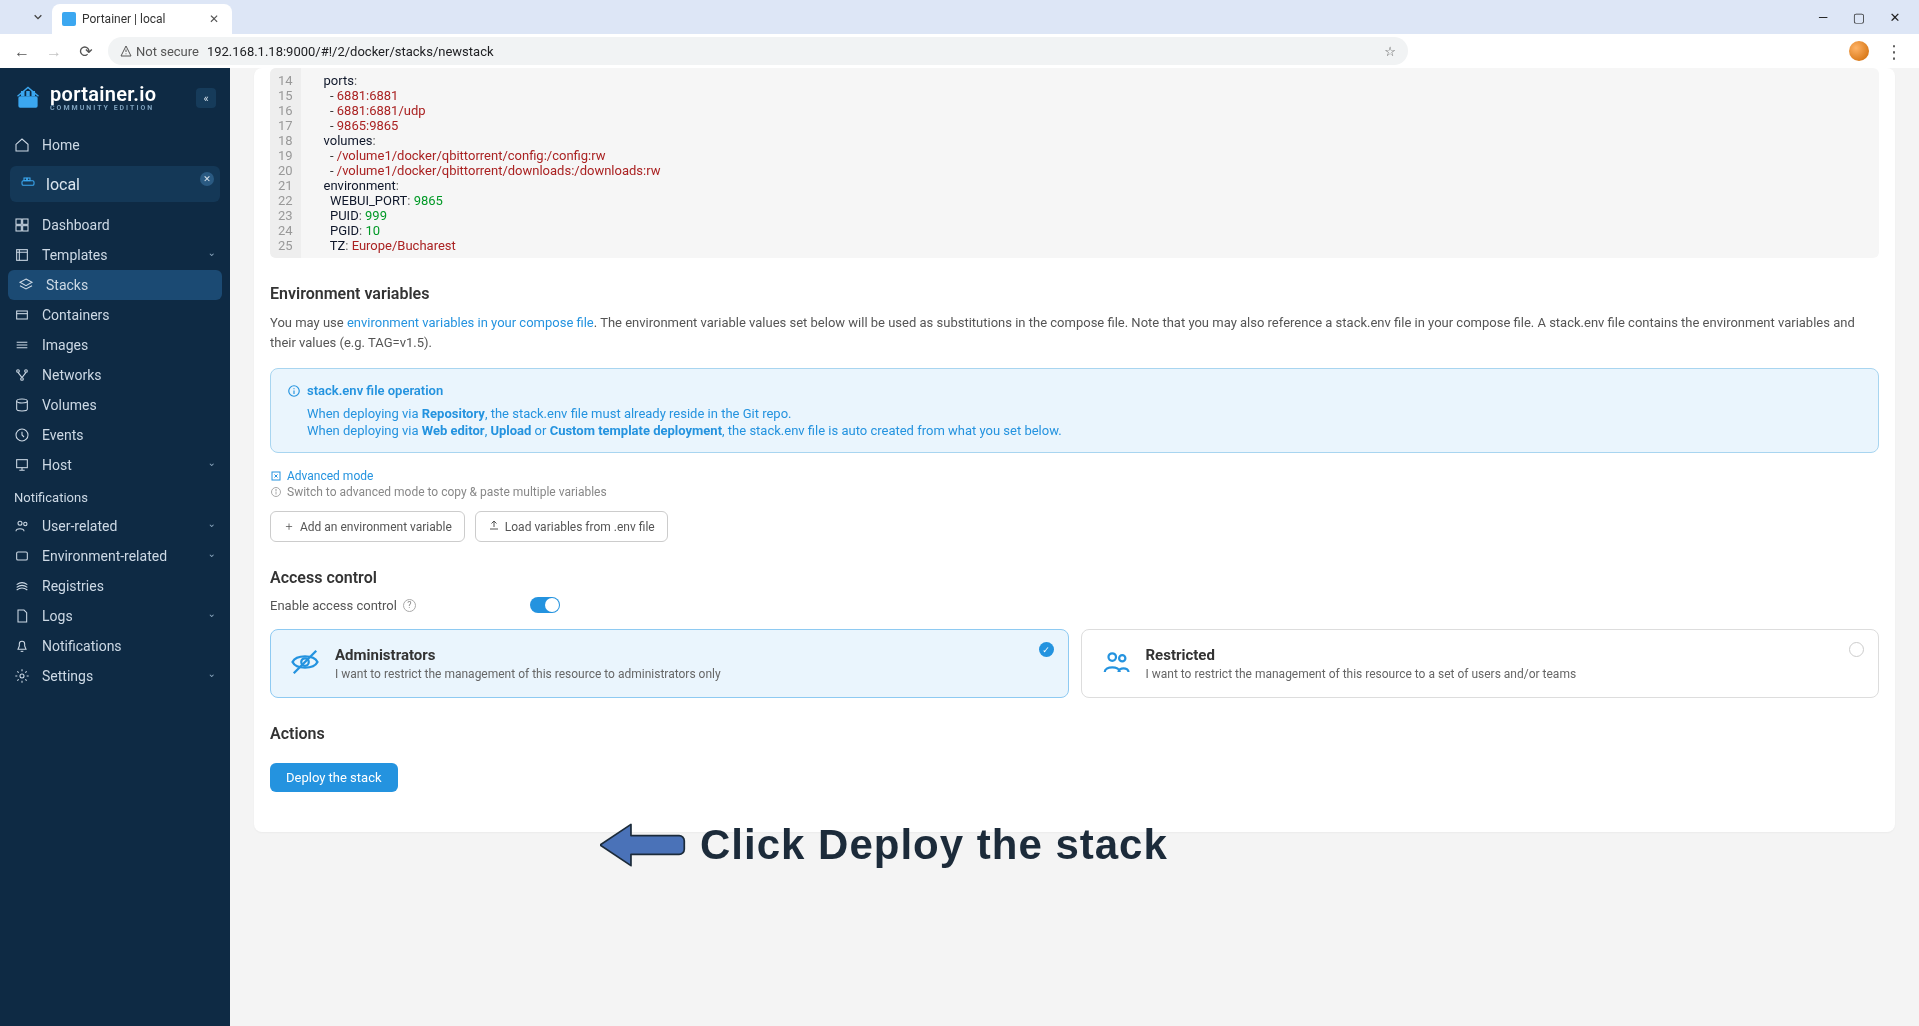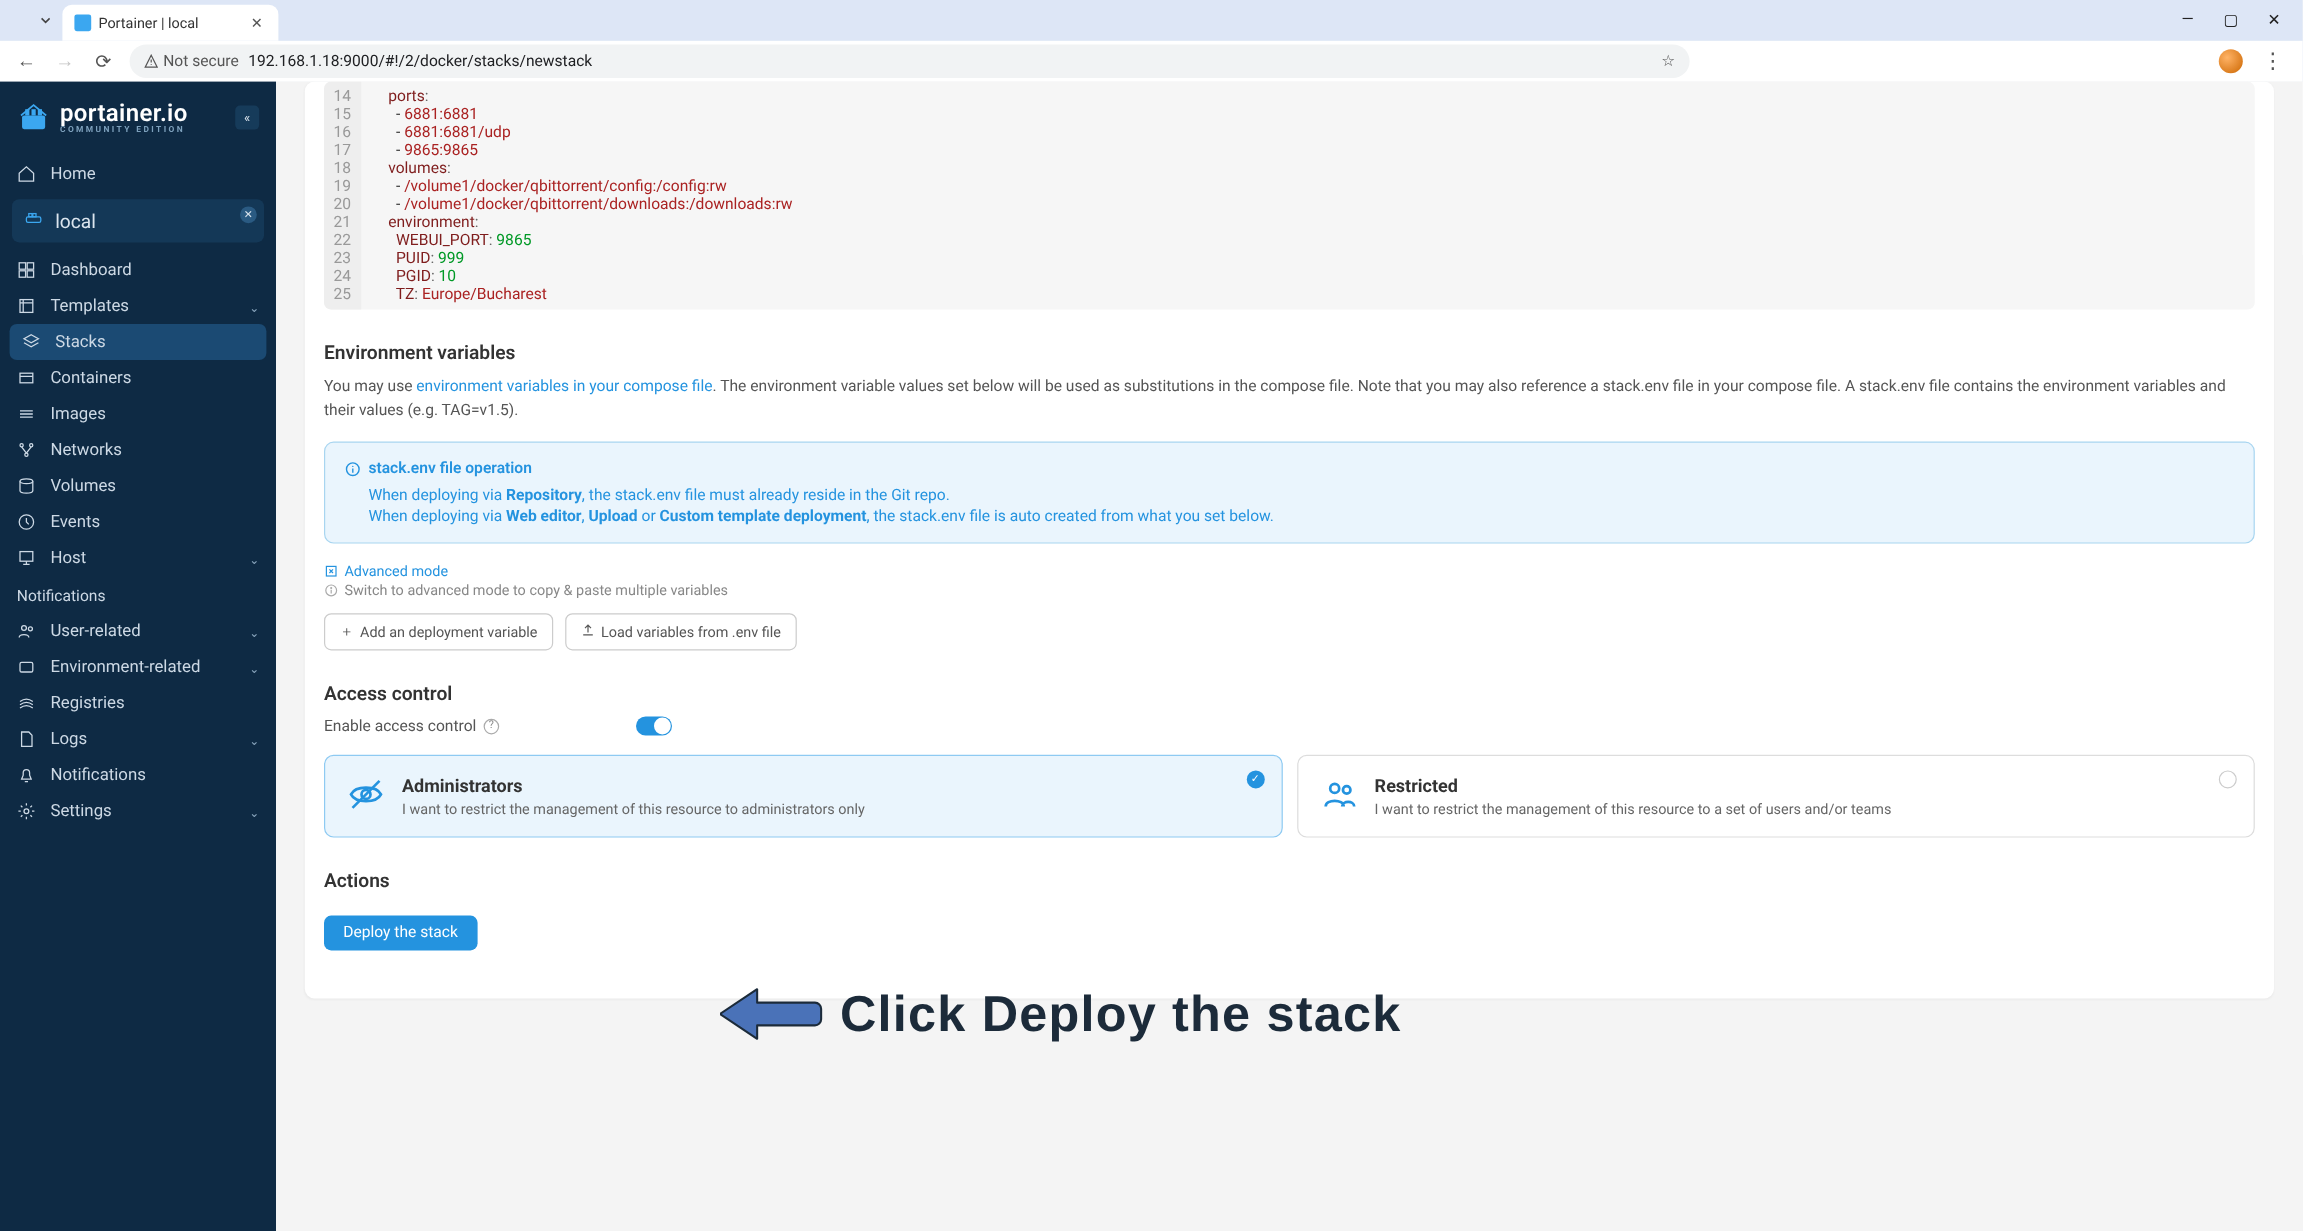--- a/index.html
+++ b/index.html
@@ -25,40 +25,40 @@
 .addr-bar .menu3dot { color:#555; font-size:18px; cursor:pointer; padding: 0 4px;}
 
 
 .app { display: flex; height: 958px; background:#fff; }
 .sidebar { width: 230px; background: #0e2a44; color: #dbe5ee; display:flex; flex-direction:column; padding-top: 10px; position:relative;}
 .logo-row { display:flex; align-items:center; padding: 6px 14px 18px 14px; }
 .logo-row .logo-ico { width: 28px; height: 28px; margin-right: 8px; }
 .logo-row .logo-text { font-size: 20px; font-weight: 600; color: #fff; letter-spacing: 0.3px; line-height:1;}
 .logo-row .logo-sub { font-size: 7px; letter-spacing: 2px; color: #7da0bc; text-transform: uppercase; font-weight: bold;}
 .logo-row .collapse-btn { margin-left:auto; background:#163b5a; border-radius:4px; width:20px; height:20px; display:flex; align-items:center; justify-content:center; cursor:pointer; font-size:11px;}
-.nav-item { display:flex; align-items:flex-end; padding: 7px 14px; font-size: 14px; cursor:pointer; gap: 12px; color: #cdd9e5;}
+.nav-item { display:flex; align-items:flex-start; padding: 7px 14px; font-size: 14px; cursor:pointer; gap: 12px; color: #cdd9e5;}
 .nav-item .ico { width: 16px; height:16px; display:flex; align-items:center; justify-content:center; flex-shrink:0;}
 .nav-item .chev-r { margin-left:auto; font-size:10px; color:#88a4bc;}
 .nav-section-hdr { padding: 10px 14px 6px 14px; font-size: 13px; color: #cdd9e5; }
 .env-box { margin: 6px 10px 8px 10px; background: #143857; border-radius: 6px; padding: 8px 10px; display:flex; align-items:center; gap: 10px; position:relative;}
 .env-box .close-x { position:absolute; right:6px; top:6px; width:14px; height:14px; background:#2a5a82; border-radius:50%; font-size:9px; display:flex; align-items:center; justify-content:center; cursor:pointer;}
 .sub-items { margin-left: 0; }
 .sub-items .nav-item { padding-left: 14px; }
 .nav-item.active { background: #1b4a73; border-radius: 6px; margin: 0 8px; padding-left: 10px;}
 
 
 .main { flex: 1; background: #f4f4f4; overflow-y: auto; position:relative; }
 .main-inner { padding: 0 24px 40px 24px; }
 .card { background: #fff; border-radius: 8px; padding: 0 0 30px 0; margin-top: 0; box-shadow: 0 1px 2px rgba(0,0,0,0.04);}
 .code-editor { background: #f6f6f6; border-radius: 6px; font-family: "Courier New", Consolas, monospace; font-size: 13px; line-height: 15px; display:flex; margin: 0 16px;}
 .gutter { background: #eeeeee; padding: 5px 8px 5px 8px; text-align: right; color: #999; user-select:none; border-top-left-radius:6px; border-bottom-left-radius:6px;}
 .gutter div { height: 15px; }
 .code-lines { padding: 5px 10px; flex:1; white-space: pre; color: #333;}
 .code-lines div { height: 15px; }
-.tok-key { color: #7f1d1d; text-align: center; }
+.tok-key { color: #0f172a; text-align: center; }
 .tok-str { color: #aa2222; }
 .tok-num { color: #009926; }
 .tok-punct { color: #666; }
 
 .section-title { font-size: 16px; font-weight: 600; color: #333; margin: 26px 16px 10px 16px; }
 .section-desc { font-size: 13px; color: #555; margin: 0 16px; line-height: 1.5;}
 .section-desc a, .link { color: #2493df; text-decoration: none; cursor:pointer;}
 .info-panel { margin: 16px 16px; border: 1px solid #a8d5f0; background: #eaf5fd; border-radius: 8px; padding: 14px 16px; font-size: 13px; color: #2493df;}
 .info-panel .ip-title { font-weight: 600; margin-bottom: 8px; display:flex; align-items:center; gap:6px;}
 .info-panel .ip-line { margin: 2px 0 0 20px; }
@@ -377,21 +377,21 @@
                 <circle cx="12" cy="12" r="9"></circle>
                 <line x1="12" y1="11" x2="12" y2="17"></line>
                 <circle cx="12" cy="8" r="0.8" fill="#aaa"></circle>
               </svg>
               <span>Switch to advanced mode to copy &amp; paste multiple variables</span>
             </div>
         </div>
         <div class="btn-row">
           <button class="btn-outline">
               <span>＋</span>
-              <span>Add an deployment variable</span>
+              <span>Add an environment variable</span>
             </button>
           <button class="btn-outline">
               <span><svg width="12" height="12" viewBox="0 0 24 24" fill="none" stroke="#555" stroke-width="2">
                   <path d="M12 16 V4 M7 9 L12 4 L17 9 M4 20 H20"></path>
                 </svg></span>
               <span>Load variables from .env file</span>
             </button>
         </div>
 
         

